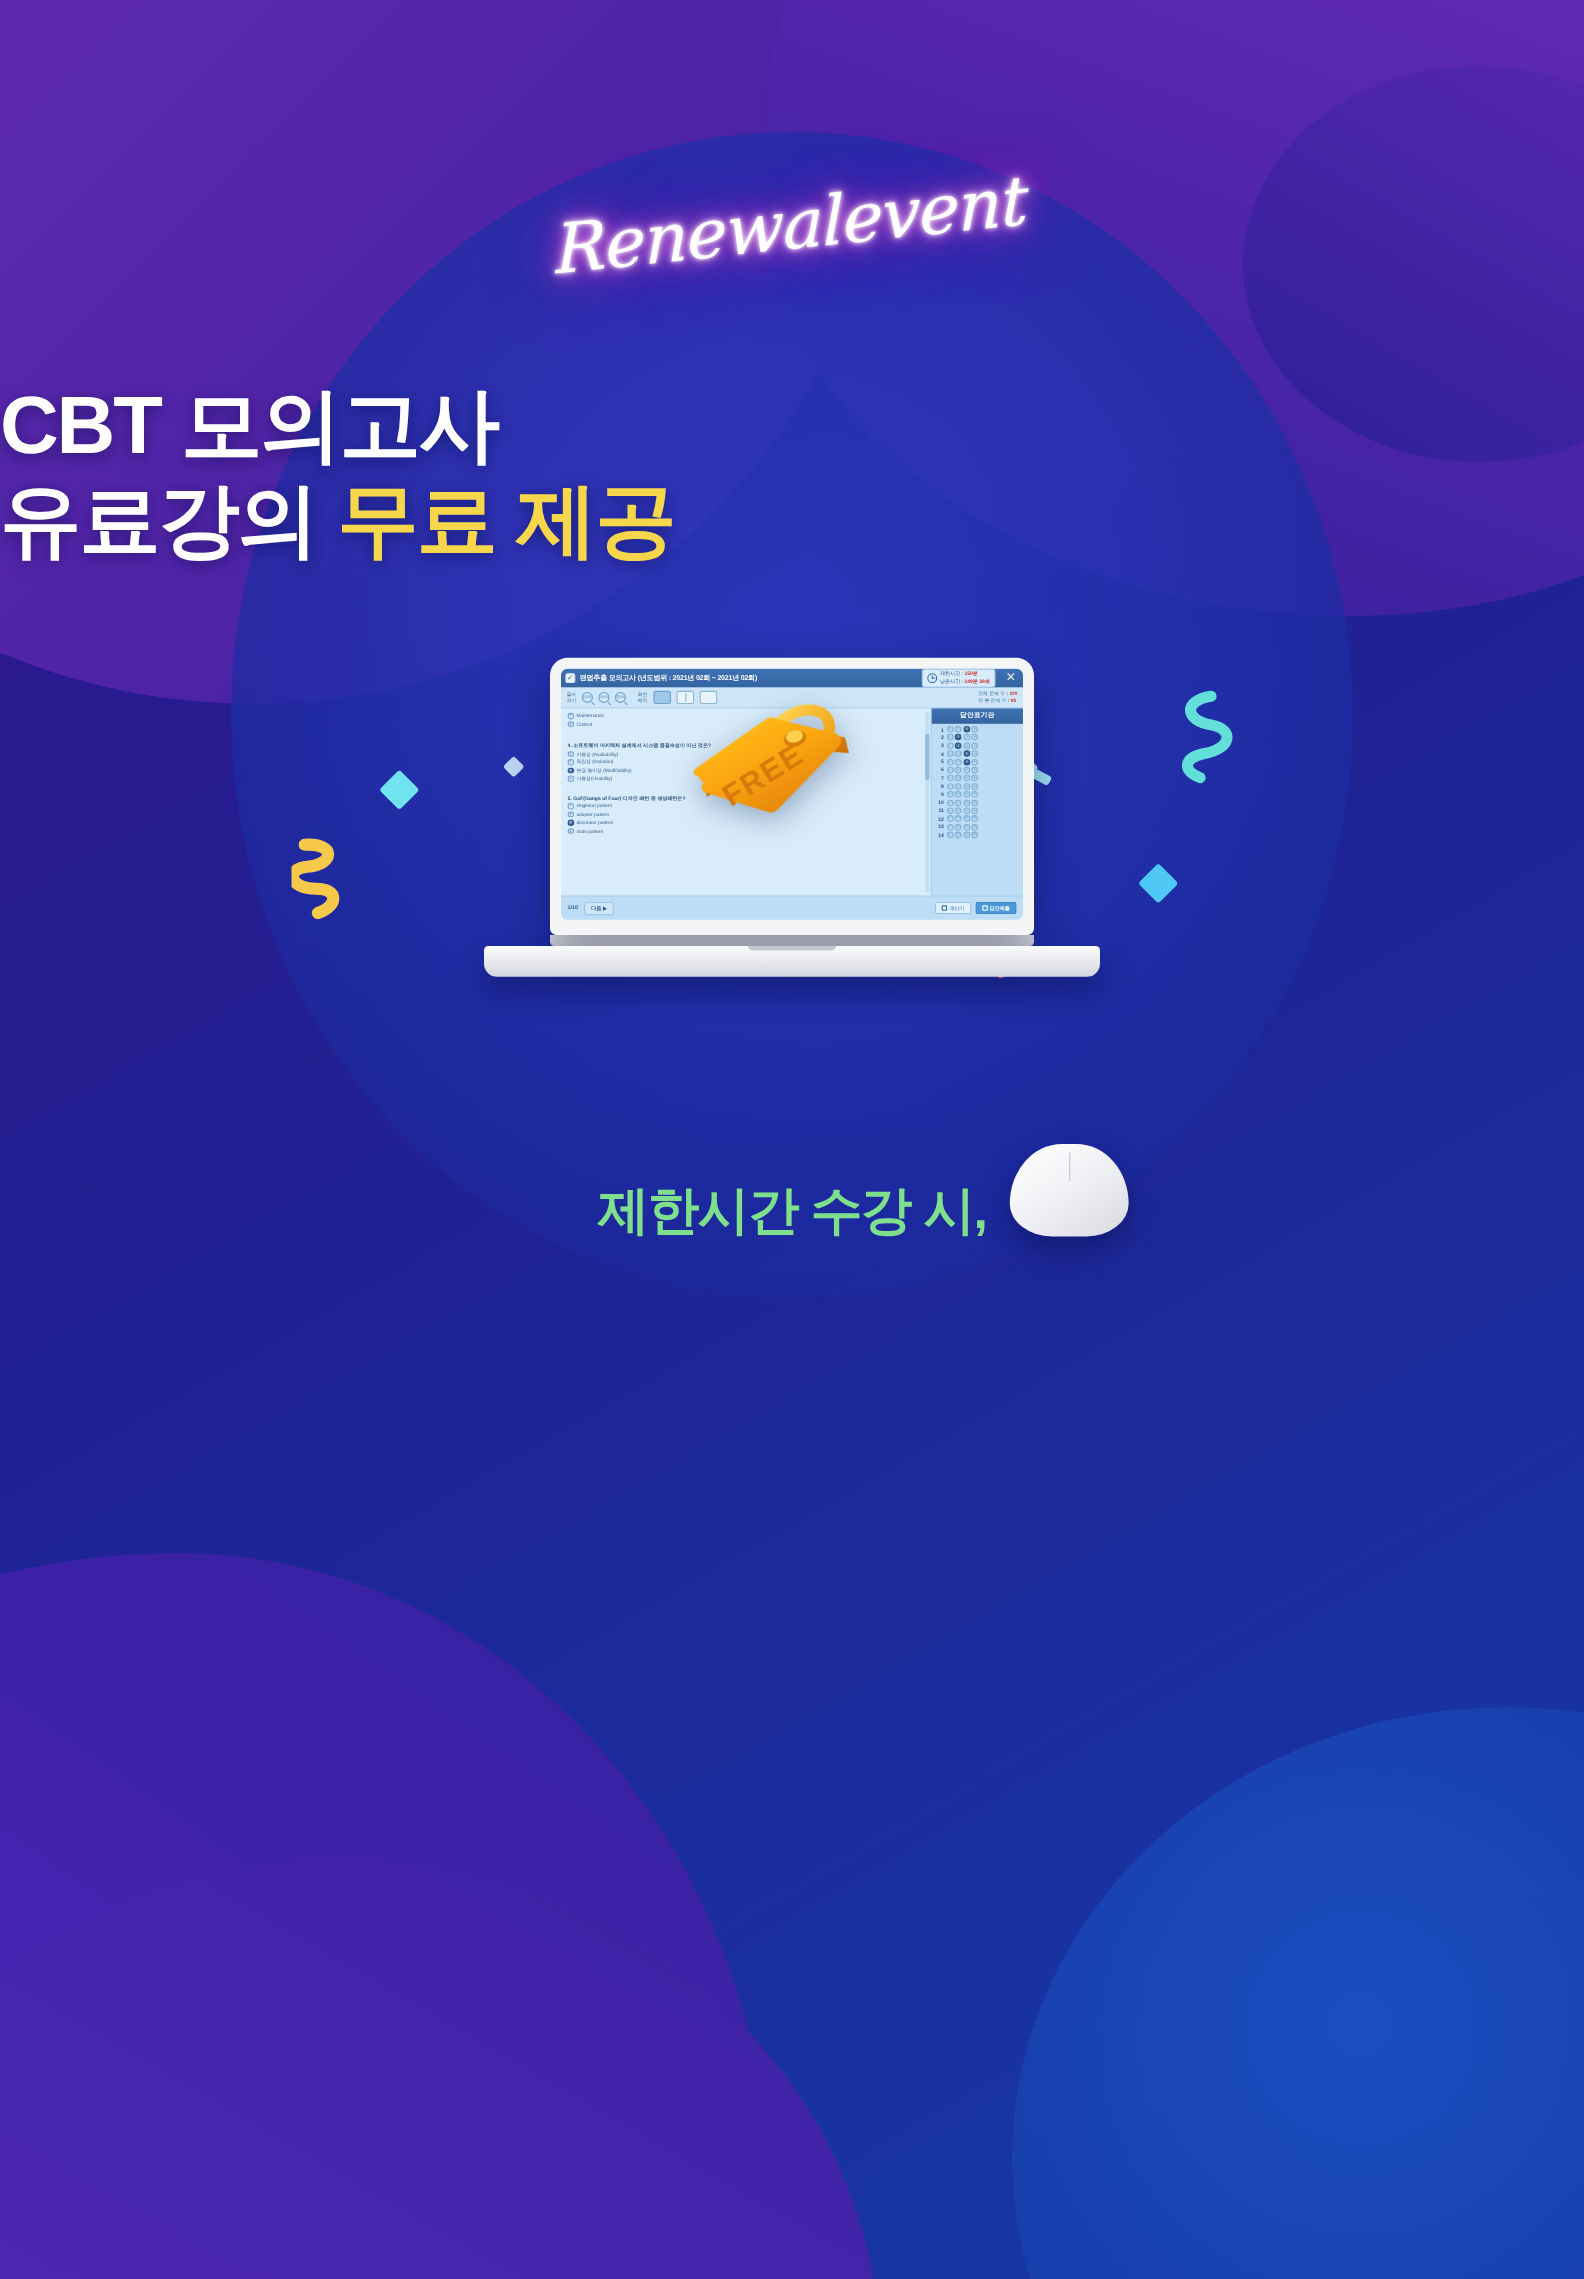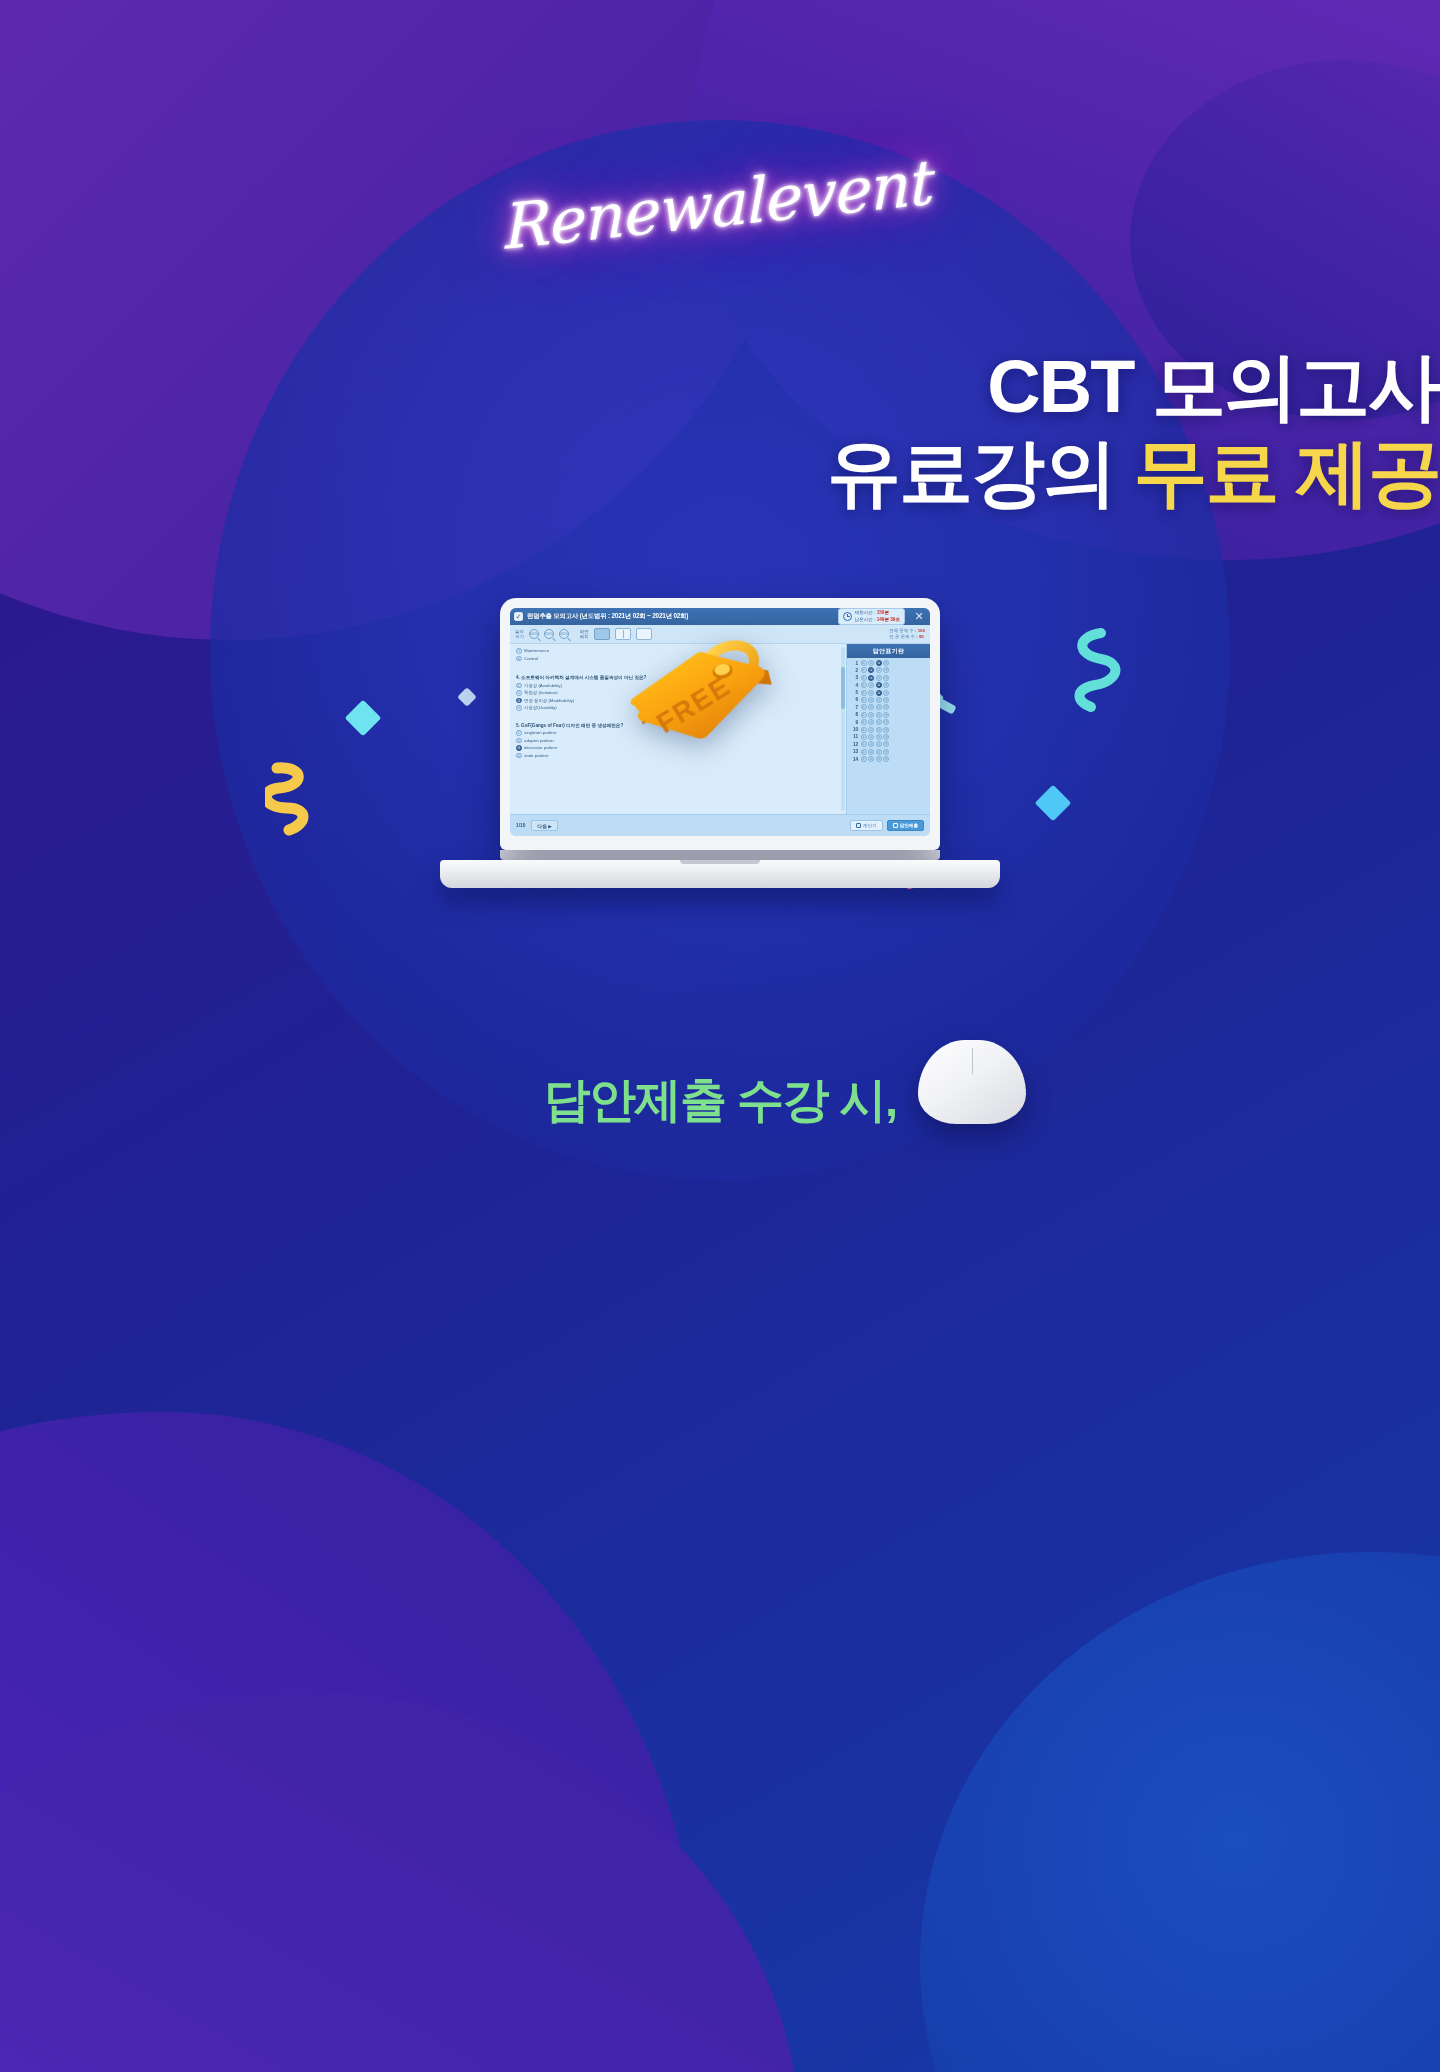--- a/index.html
+++ b/index.html
@@ -122,23 +122,22 @@
       0 0 22px #e24fd0,
       0 0 42px #b52fc6,
       0 0 70px #8a1fb0;
   }
 
   
   .headline {
     position: absolute;
     left: 0; right: 0;
     top: 348px;
-    text-align: right;
+    text-align: left;
     line-height: 1.06;
-    padding-left: 16px;
   }
   .headline .l1, .headline .l2 {
     display: block;
     font-family: "Liberation Sans", "DejaVu Sans", sans-serif;
     font-weight: 700;
     font-size: 74px;
     letter-spacing: -2px;
     color: #ffffff;
     text-shadow: 0 3px 14px rgba(5,6,60,.45);
   }
@@ -848,17 +847,17 @@
             <text x="92" y="78" transform="rotate(-18 92 78)" font-family="Liberation Sans, sans-serif" font-size="30" font-weight="700" fill="#D6790A" text-anchor="middle" letter-spacing="2">FREE</text>
           </svg>
 
         </div>
       </div>
       <div class="hinge"></div>
       <div class="base"></div>
     </div>
 
     <div class="subtitle">
-      <span>답안제출 수강 시,</span>
+      <span>제한시간 수강 시,</span>
     </div>
 
   </div>
 </div>
 
 </body></html>

